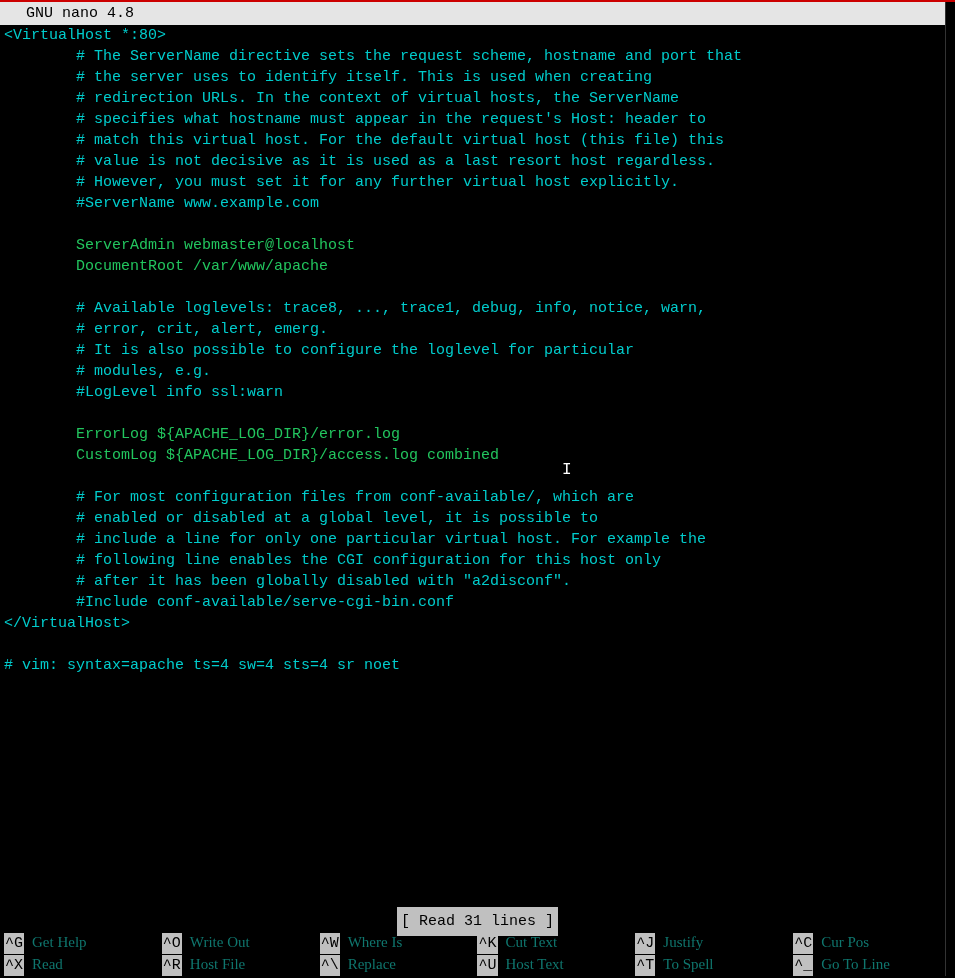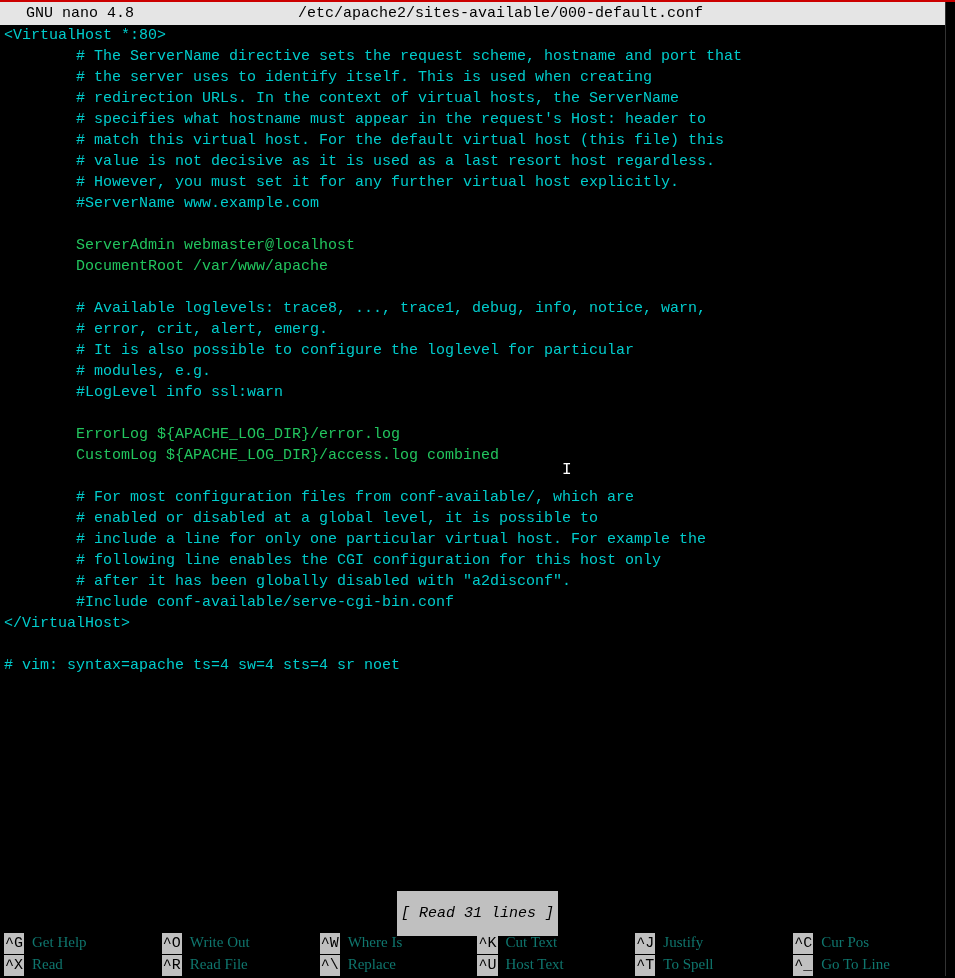--- a/index.html
+++ b/index.html
@@ -46,22 +46,21 @@
     .status-line {
       text-align: center;
       position: absolute;
       bottom: 42px;
       width: 100%;
     }
     .status-inner {
       background: #c0c0c0;
       color: #000000;
       display: inline-block;
-      padding: 12px 4px;
-      font-style: italic;
+      padding: 4px 4px;
     }
     .shortcuts {
       position: absolute;
       bottom: 0;
       left: 0;
       width: 100%;
       padding: 0 4px 2px 4px;
     }
     .shortcut-row {
       display: flex;
@@ -96,21 +95,20 @@
       height: 974px;
       background: #000000;
       border-left: 1px solid #333;
     }
   </style>
 </head>
 <body>
 
 <div class="titlebar">
   <span>  GNU nano 4.8</span>
-  <span class="titlebar-file">/etc/apache2/sites-available/000-default.conf</span>
 </div>
 
 <div class="editor" id="editor"><div><span class="directive">&lt;VirtualHost *:80&gt;</span></div><div><span class="comment">        # The ServerName directive sets the request scheme, hostname and port that</span></div><div><span class="comment">        # the server uses to identify itself. This is used when creating</span></div><div><span class="comment">        # redirection URLs. In the context of virtual hosts, the ServerName</span></div><div><span class="comment">        # specifies what hostname must appear in the request's Host: header to</span></div><div><span class="comment">        # match this virtual host. For the default virtual host (this file) this</span></div><div><span class="comment">        # value is not decisive as it is used as a last resort host regardless.</span></div><div><span class="comment">        # However, you must set it for any further virtual host explicitly.</span></div><div><span class="comment">        #ServerName www.example.com</span></div><div>&nbsp;</div><div><span class="plain">        ServerAdmin webmaster@localhost</span></div><div><span class="plain">        DocumentRoot /var/www/apache</span></div><div>&nbsp;</div><div><span class="comment">        # Available loglevels: trace8, ..., trace1, debug, info, notice, warn,</span></div><div><span class="comment">        # error, crit, alert, emerg.</span></div><div><span class="comment">        # It is also possible to configure the loglevel for particular</span></div><div><span class="comment">        # modules, e.g.</span></div><div><span class="comment">        #LogLevel info ssl:warn</span></div><div>&nbsp;</div><div><span class="plain">        ErrorLog ${APACHE_LOG_DIR}/error.log</span></div><div><span class="plain">        CustomLog ${APACHE_LOG_DIR}/access.log combined</span></div><div>&nbsp;</div><div><span class="comment">        # For most configuration files from conf-available/, which are</span></div><div><span class="comment">        # enabled or disabled at a global level, it is possible to</span></div><div><span class="comment">        # include a line for only one particular virtual host. For example the</span></div><div><span class="comment">        # following line enables the CGI configuration for this host only</span></div><div><span class="comment">        # after it has been globally disabled with "a2disconf".</span></div><div><span class="comment">        #Include conf-available/serve-cgi-bin.conf</span></div><div><span class="directive">&lt;/VirtualHost&gt;</span></div><div>&nbsp;</div><div><span class="comment"># vim: syntax=apache ts=4 sw=4 sts=4 sr noet</span></div></div>
 
 <span class="cursor-marker" style="left:562px; top:459px;">I</span>
 
 <div class="status-line">
   <span class="status-inner">[ Read 31 lines ]</span>
 </div>
 
@@ -141,21 +139,21 @@
         <span class="key-label">Cur Pos</span>
       </div>
     </div>
   <div class="shortcut-row" id="shortcuts-row2">
       <div class="shortcut">
         <span class="key">^X</span>
         <span class="key-label">Read</span>
       </div>
       <div class="shortcut">
         <span class="key">^R</span>
-        <span class="key-label">Read File</span>
+        <span class="key-label">Host File</span>
       </div>
       <div class="shortcut">
         <span class="key">^\</span>
         <span class="key-label">Replace</span>
       </div>
       <div class="shortcut">
         <span class="key">^U</span>
         <span class="key-label">Host Text</span>
       </div>
       <div class="shortcut">

